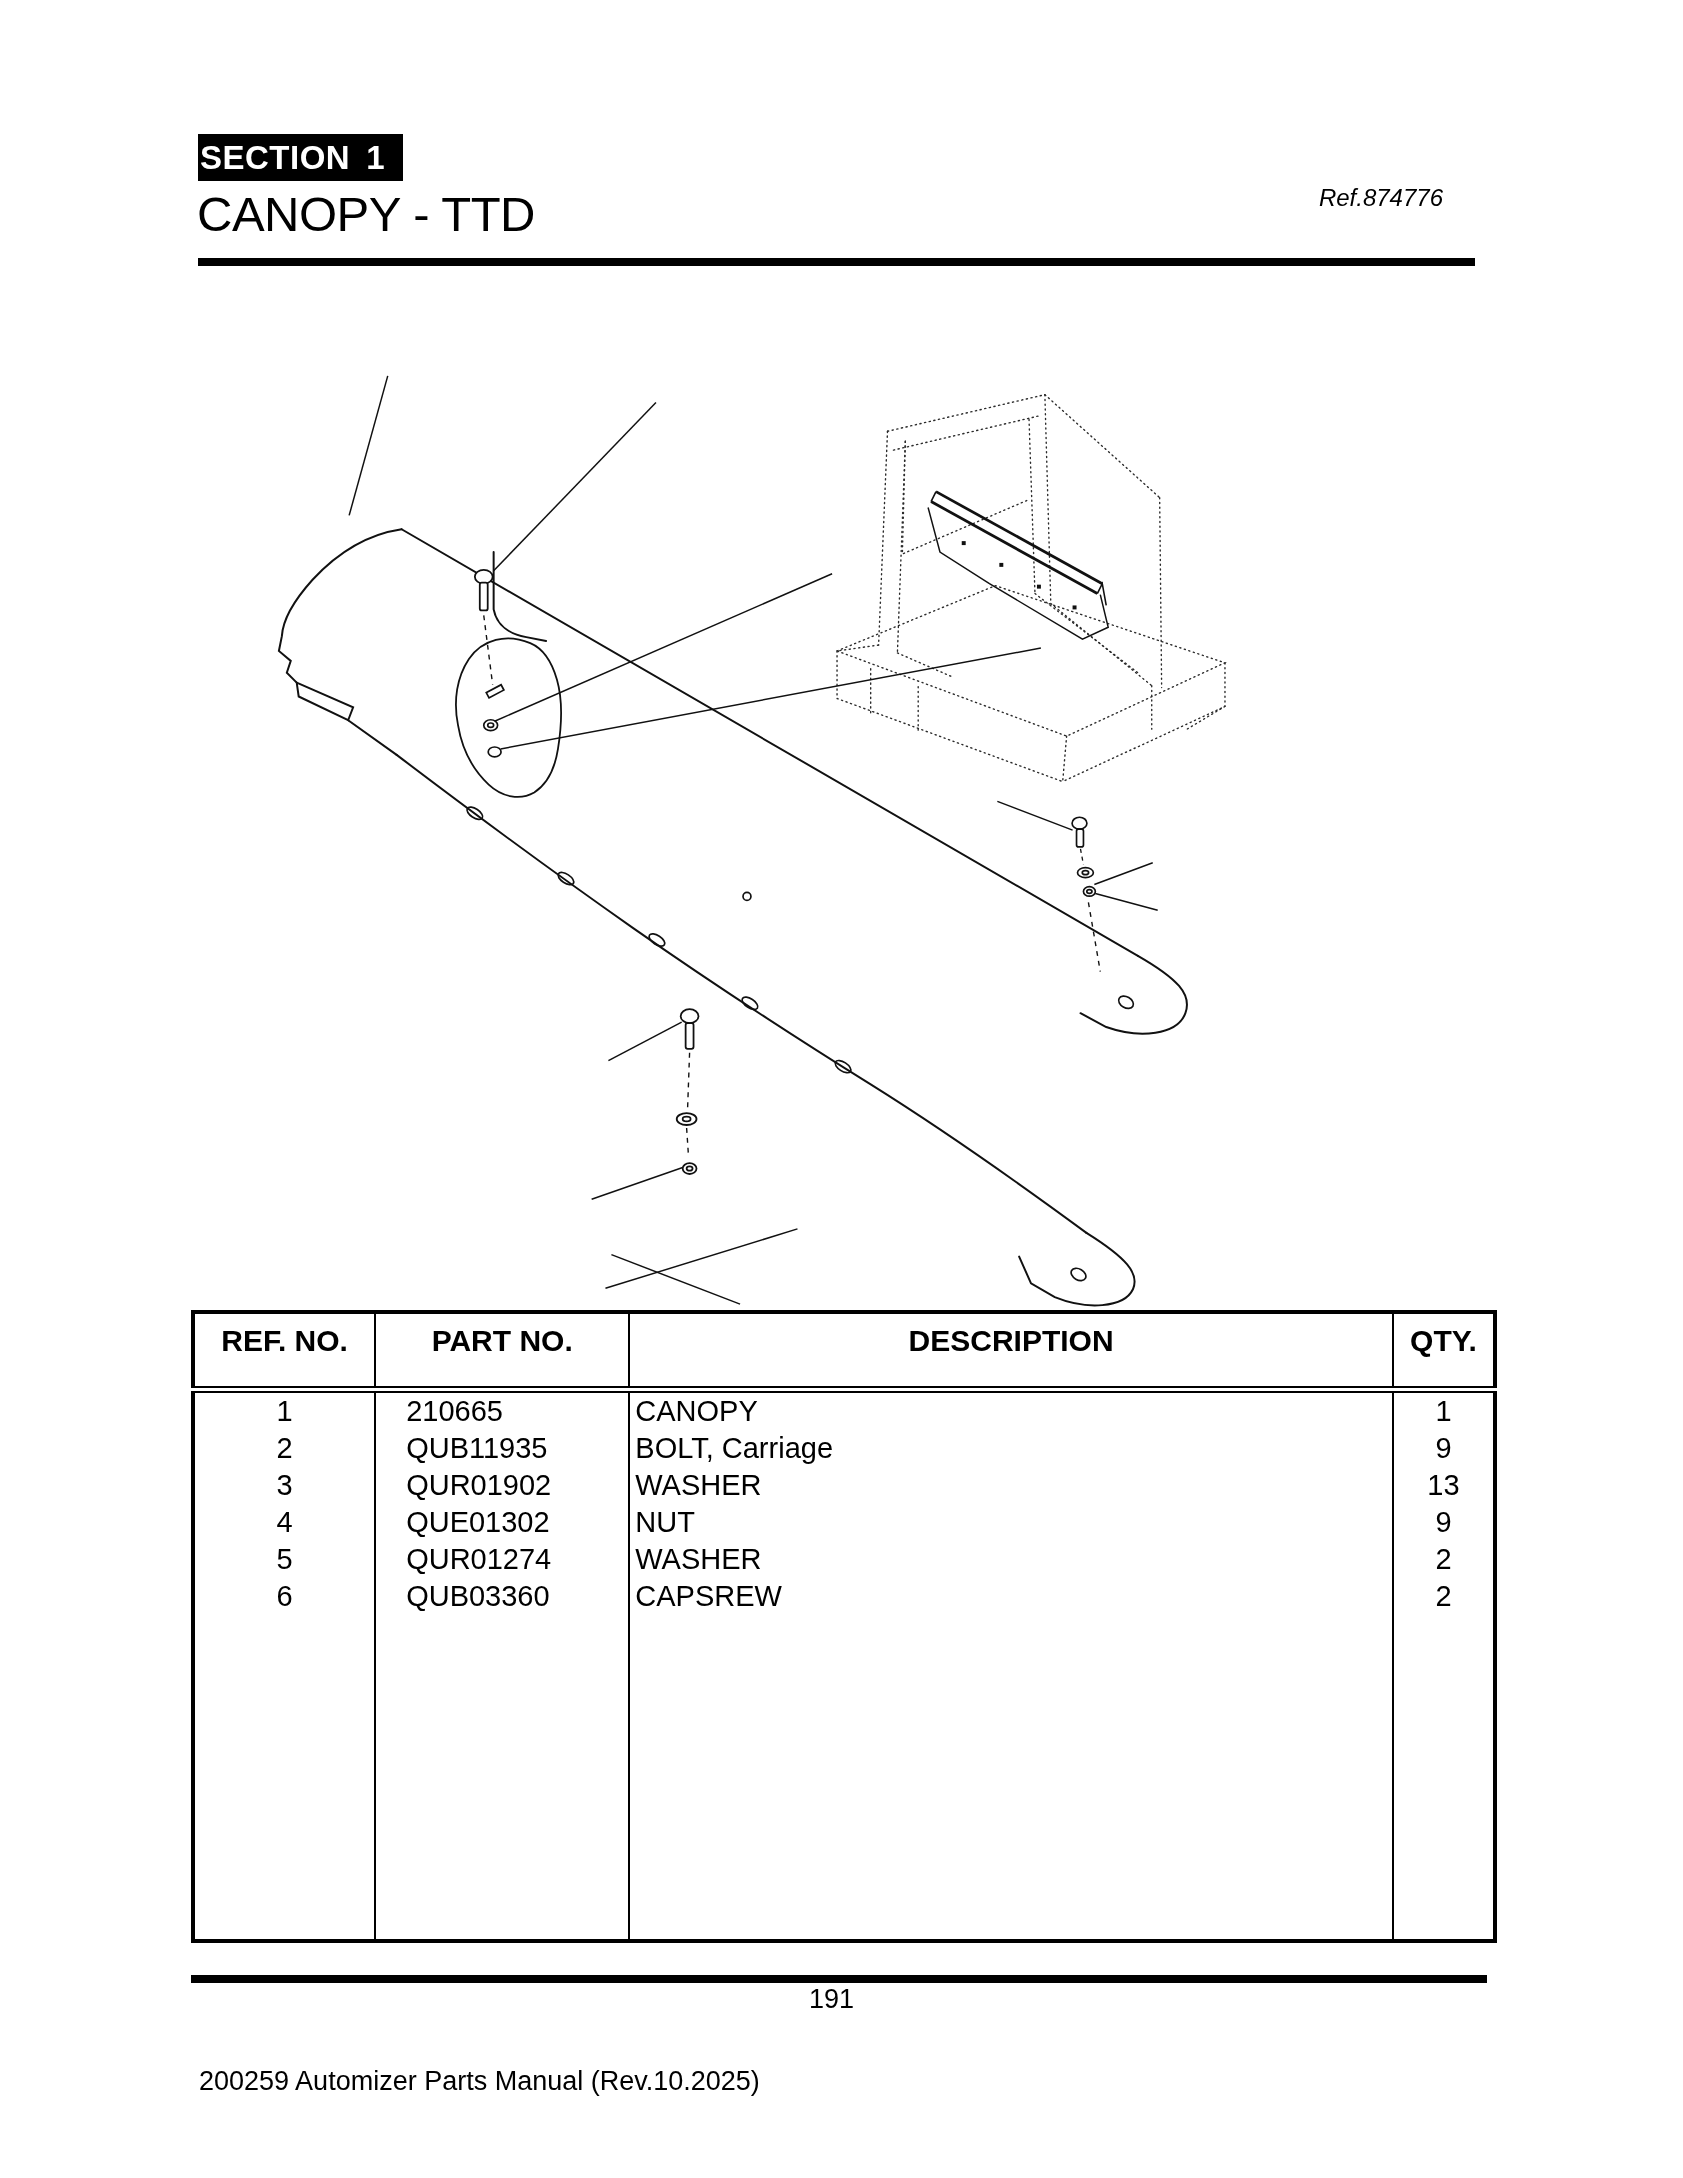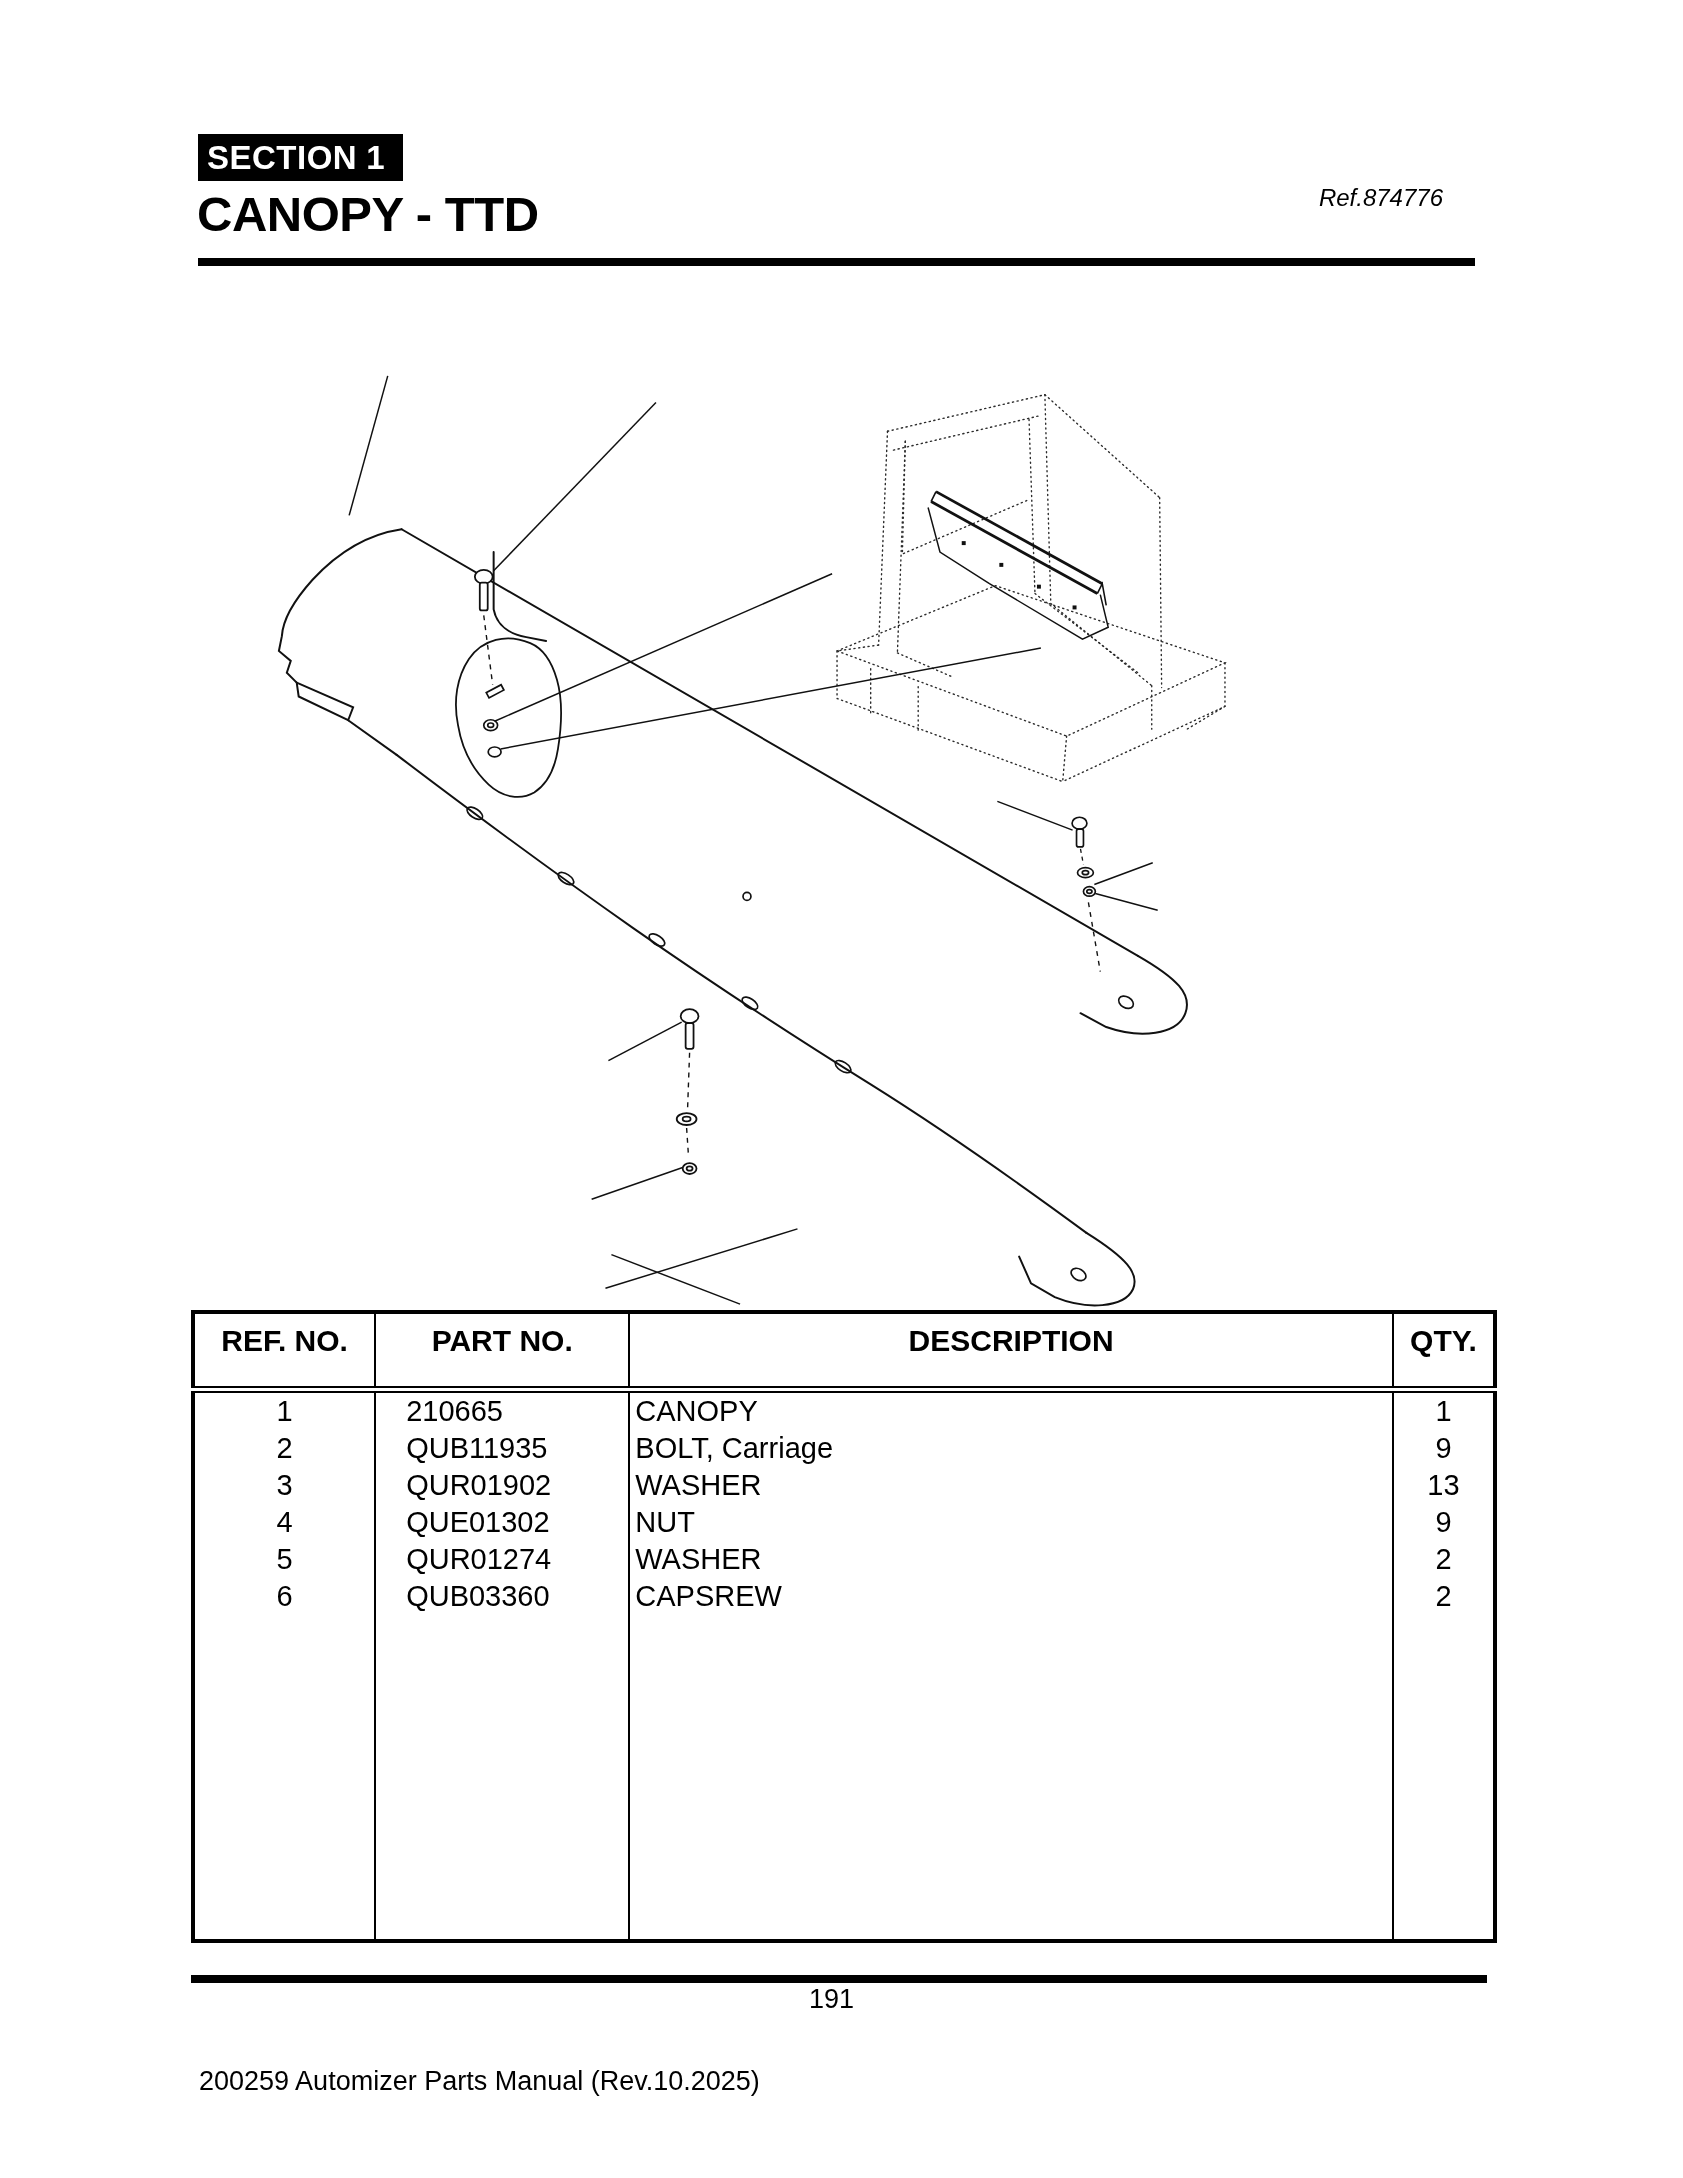--- a/index.html
+++ b/index.html
@@ -9,27 +9,27 @@
     background:#ffffff;
     font-family:"Liberation Sans",sans-serif;
     color:#000;
     overflow:hidden;
   }
   
   .section-badge{
     position:absolute;left:198px;top:134px;
     width:205px;height:47px;
     background:#000;color:#fff;
-    display:flex;align-items:center;justify-content:space-between;
+    display:flex;align-items:center;justify-content:flex-end;
     padding:0 18px 0 9px;box-sizing:border-box;
-    font-weight:bold;font-size:33px;letter-spacing:0.5px;
+    font-weight:bold;font-size:33px;letter-spacing:0.5px;gap:16px;
   }
   .page-title{
     position:absolute;left:197px;top:186px;
-    font-size:49px;font-weight:bold;letter-spacing:-0.5px;
+    font-size:49px;font-weight:normal;letter-spacing:-0.5px;
     white-space:nowrap;
   }
   .ref-number{
     position:absolute;right:240px;top:184px;
     font-size:24px;font-style:italic;
   }
   .title-rule{
     position:absolute;left:198px;top:258px;
     width:1277px;height:8px;background:#000;
   }

